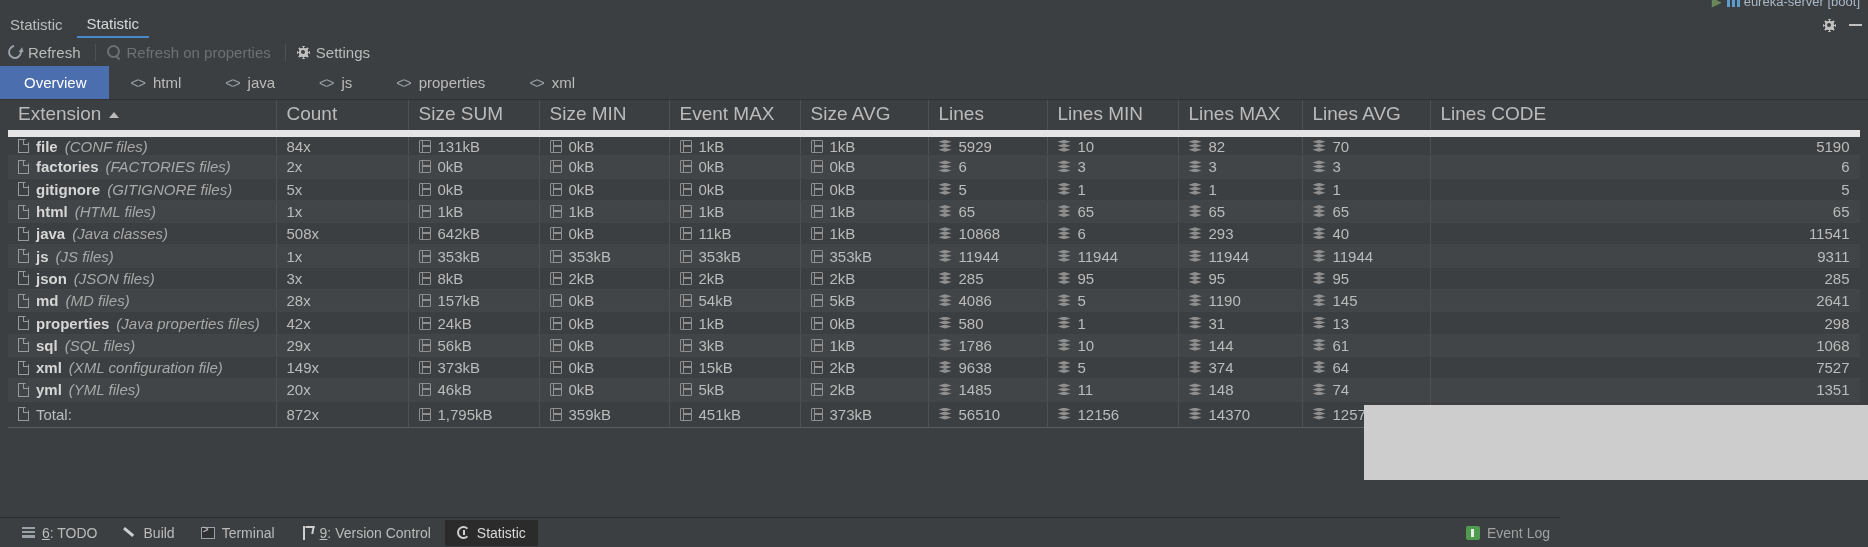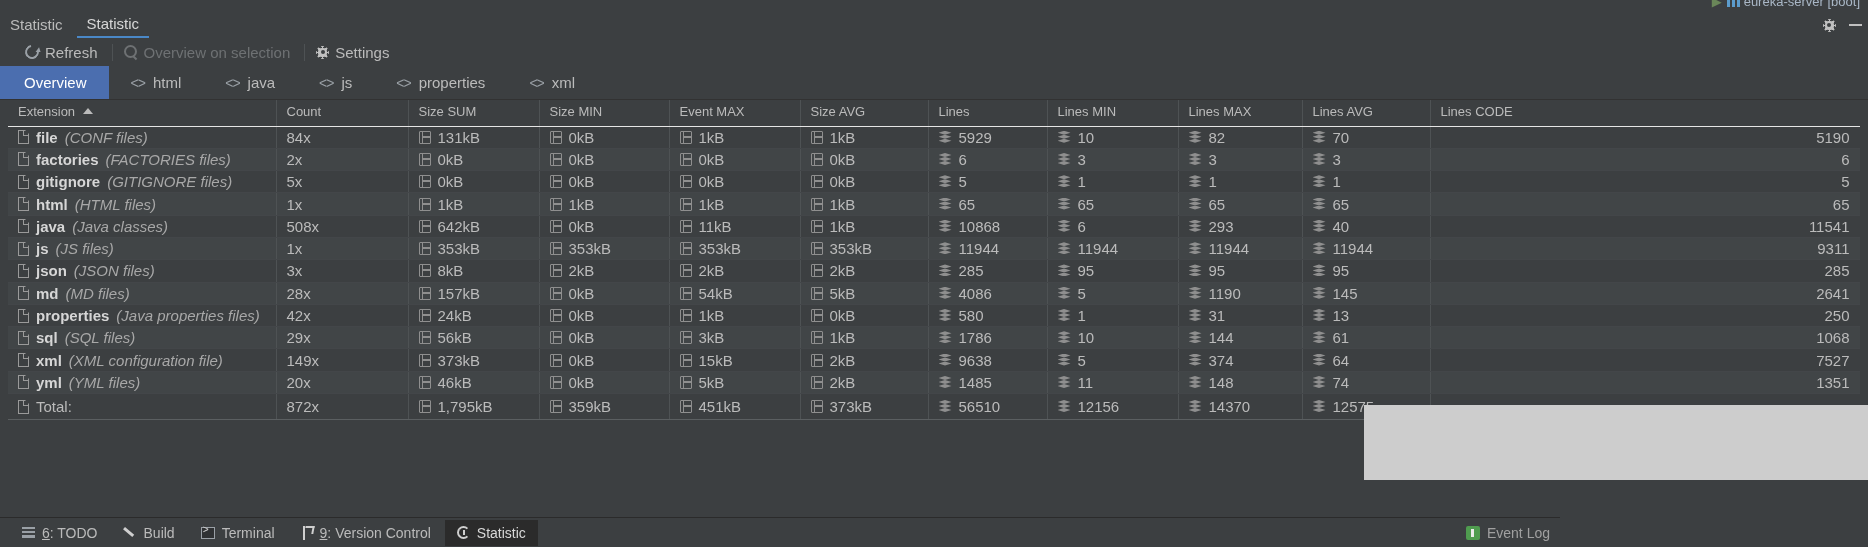--- a/index.html
+++ b/index.html
@@ -68,21 +68,21 @@
   }
   .gear i {
     position: absolute; left: 4.5px; top: 4.5px; width: 4px; height: 4px;
     border-radius: 50%; background: #3c3f41; z-index: 2;
   }
   .minus { width: 13px; height: 2px; background: #c0c0c0; }
 
   
   #toolbar {
     position: absolute; left: 0; top: 38px; width: 1868px; height: 28px;
-    display: flex; align-items: center; padding-left: 19px; gap: 2px;
+    display: flex; align-items: center; padding-left: 2px; gap: 2px;
   }
   .tb-item {
     display: flex; align-items: center; gap: 6px;
     padding: 3px 9px 3px 6px; font-size: 15px; color: #bbbbbb; cursor: default;
   }
   .tb-item.disabled { color: #6e7173; }
   .tb-sep { width: 1px; height: 17px; background: #4e5254; margin: 0 3px; }
 
   
   .ic-refresh {
@@ -118,23 +118,23 @@
   .ftab.active { background: #4b6eaf; color: #ffffff; }
   .ftab .angle { color: #9aa0a6; font-size: 14px; letter-spacing: -1px; }
 
   
   #table-wrap {
     position: absolute; left: 8px; top: 100px; width: 1852px; height: 375px;
     overflow: hidden; background: #3c3f41;
   }
   table { border-collapse: collapse; width: 1852px; table-layout: fixed; }
   thead th {
-    background: #3c3f41; color: #bbbbbb; font-weight: normal; font-size: 13px;
+    background: #3c3f41; color: #bbbbbb; font-weight: normal; font-size: 19px;
     text-align: left; padding: 3px 0 5px 10px; height: 26px;
-    border-bottom: 1px solid #e5e5e5; border-right: 1px solid #4e5254;
+    border-bottom: 7px solid #e5e5e5; border-right: 1px solid #4e5254;
     white-space: nowrap; position: relative;
   }
   thead th .sortarrow {
     display: inline-block; margin-left: 8px;
     border-left: 5px solid transparent; border-right: 5px solid transparent;
     border-bottom: 6px solid #bbbbbb; vertical-align: 2px;
   }
   tbody td {
     font-size: 15px; color: #bbbbbb; padding: 0 0 0 10px; height: 22.3px;
     border-right: 1px solid #4e5254; border-bottom: 1px solid #434649;
@@ -289,21 +289,21 @@
 </div>
 
 <div id="toolbar">
   <div class="tb-item">
     <span class="ic-refresh"></span>
     <span>Refresh</span>
   </div>
   <div class="tb-sep"></div>
   <div class="tb-item disabled">
     <span class="ic-search"></span>
-    <span>Overview on selection</span>
+    <span>Refresh on properties</span>
   </div>
   <div class="tb-sep"></div>
   <div class="tb-item">
     <span class="gear">
         <i></i>
       </span>
     <span>Settings</span>
   </div>
 </div>
 
@@ -1030,21 +1030,21 @@
           <td>
             <div class="cell">
               <span class="ic-layers">
                 <i></i>
                 <i></i>
                 <i></i>
               </span>
               <span>13</span>
             </div>
           </td>
-          <td class="num-right"><span>250</span></td>
+          <td class="num-right"><span>298</span></td>
         </tr>
         <tr class="even">
           <td>
             <div class="cell">
               <span class="ic-file"></span>
               <span class="ext-name">sql</span>
               <span class="ext-desc">(SQL files)</span>
             </div>
           </td>
           <td><span>29x</span></td>

